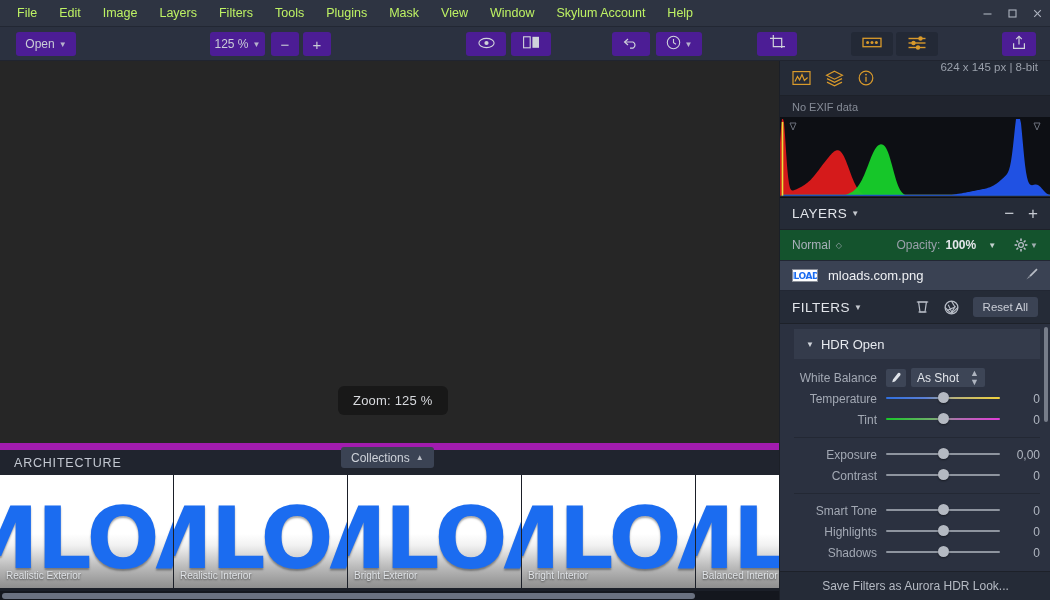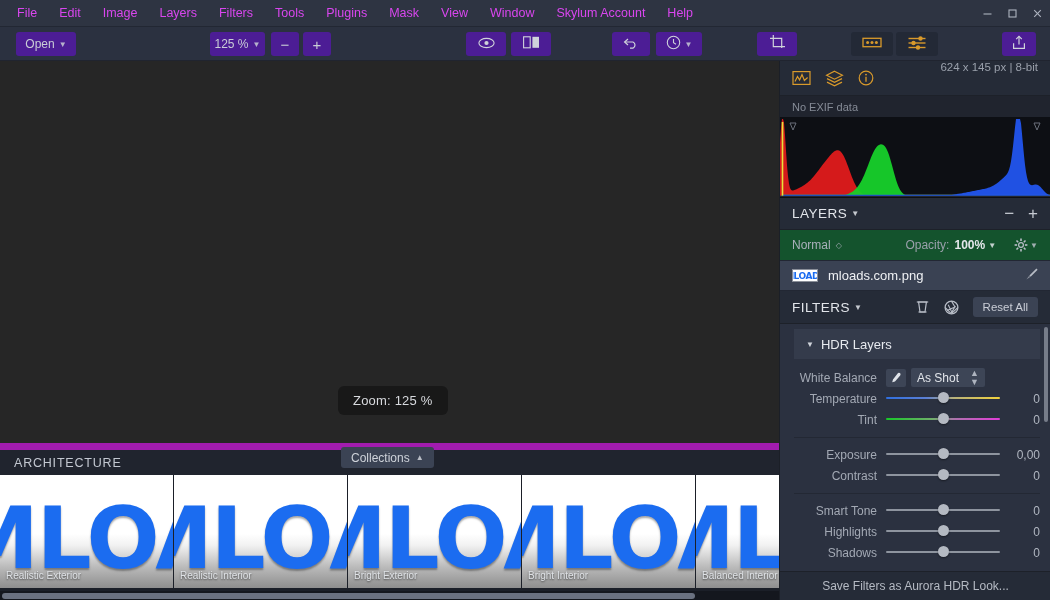--- a/index.html
+++ b/index.html
@@ -14,21 +14,21 @@
   #app { position:relative; width:1050px; height:600px; }
 
   
   .menubar {
     position:absolute; left:0; top:0; width:1050px; height:27px;
     background:#2e3442; display:flex; align-items:center;
     border-bottom:1px solid #222733;
   }
   .menu-item {
     padding:0 11px; height:27px; line-height:27px;
-    color:#d946ef; font-size:12.5px; cursor:default; white-space:nowrap;
+    color:#bef264; font-size:12.5px; cursor:default; white-space:nowrap;
   }
   .winctl { position:absolute; right:0; top:0; height:27px; display:flex; align-items:center; }
   .winbtn {
     width:25px; height:27px; display:flex; align-items:center; justify-content:center;
     color:#aeb4c0; font-size:12px;
   }
 
   
   .toolbar {
     position:absolute; left:0; top:27px; width:1050px; height:34px;
@@ -137,21 +137,21 @@
   .icon-btn { cursor:pointer; display:flex; align-items:center; justify-content:center; color:#b9bec8; }
   .plusminus { font-size:17px; line-height:1; color:#c6cad2; cursor:pointer; }
 
   .blend-row {
     height:30px; display:flex; align-items:center; padding:0 12px;
     background:#14532d; font-size:12px; color:#aab0bb;
   }
   .blend-name { display:flex; align-items:center; gap:5px; cursor:pointer; }
   .opacity-grp { margin-left:auto; display:flex; align-items:center; gap:5px; margin-right:18px; }
   .opacity-lbl { color:#9aa0ab; }
-  .opacity-val { color:#e4e7eb; font-weight:bold; display:flex; align-items:center; gap:3px; cursor:pointer; }
+  .opacity-val { color:#e4e7eb; font-weight:bold; display:flex; align-items:center; gap:12px; cursor:pointer; }
 
   .layer-row {
     height:31px; display:flex; align-items:center; padding:0 12px;
     background:#3a4253; border-top:1px solid #222733; border-bottom:1px solid #222733;
     cursor:pointer;
   }
   .layer-thumb {
     width:26px; height:13px; background:#fff; margin-right:10px;
     display:flex; align-items:center; justify-content:center; overflow:hidden; flex:0 0 auto;
     border:1px solid #8a8f99;
@@ -528,21 +528,21 @@
             </svg>
         </span>
         <button class="reset-btn">Reset All</button>
       </span>
     </div>
 
     <div class="filters-body">
       <div class="filter-card">
         <div class="filter-head">
           <span class="tri">▼</span>
-          <span>HDR Layers</span>
+          <span>HDR Open</span>
         </div>
       </div>
       <div class="ctrl-body">
         <div class="row">
           <span class="row-lbl">White Balance</span>
           <span class="wb-pick">
             <svg width="12" height="12" viewBox="0 0 12 12">
                 <path d="M7.6 1.4 a1.6 1.6 0 0 1 2.6 2 L5 9.5 L2.2 10.3 L3 7.5 Z" fill="#dfe3e9"></path>
               </svg>
           </span>

